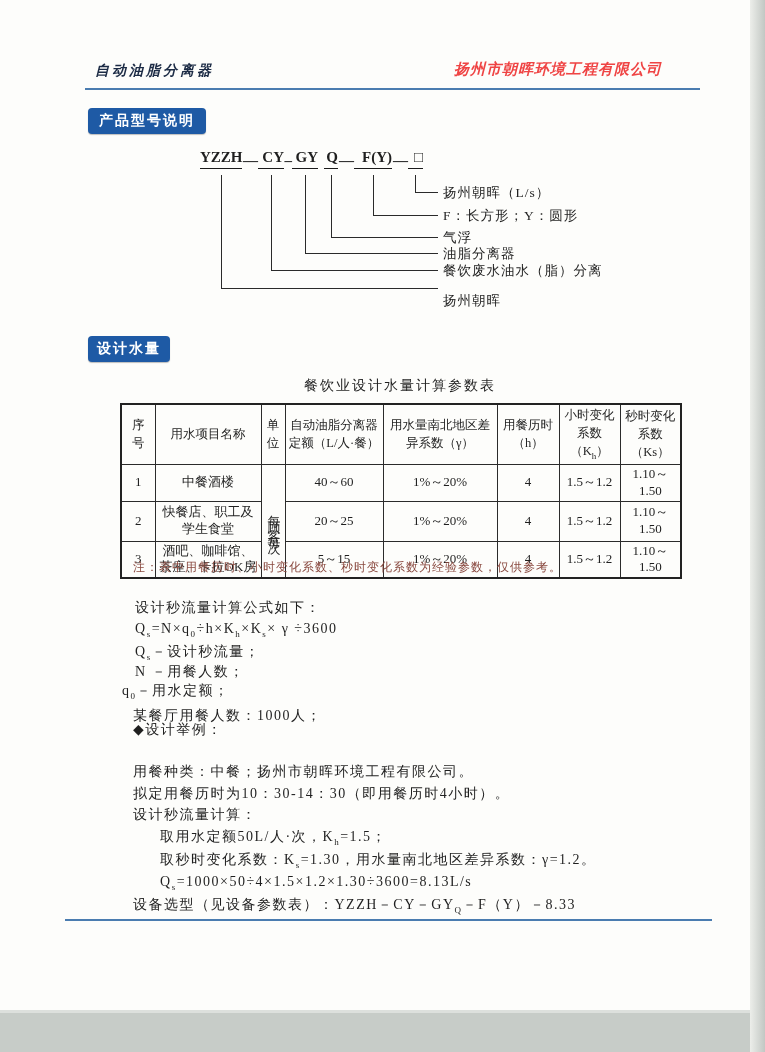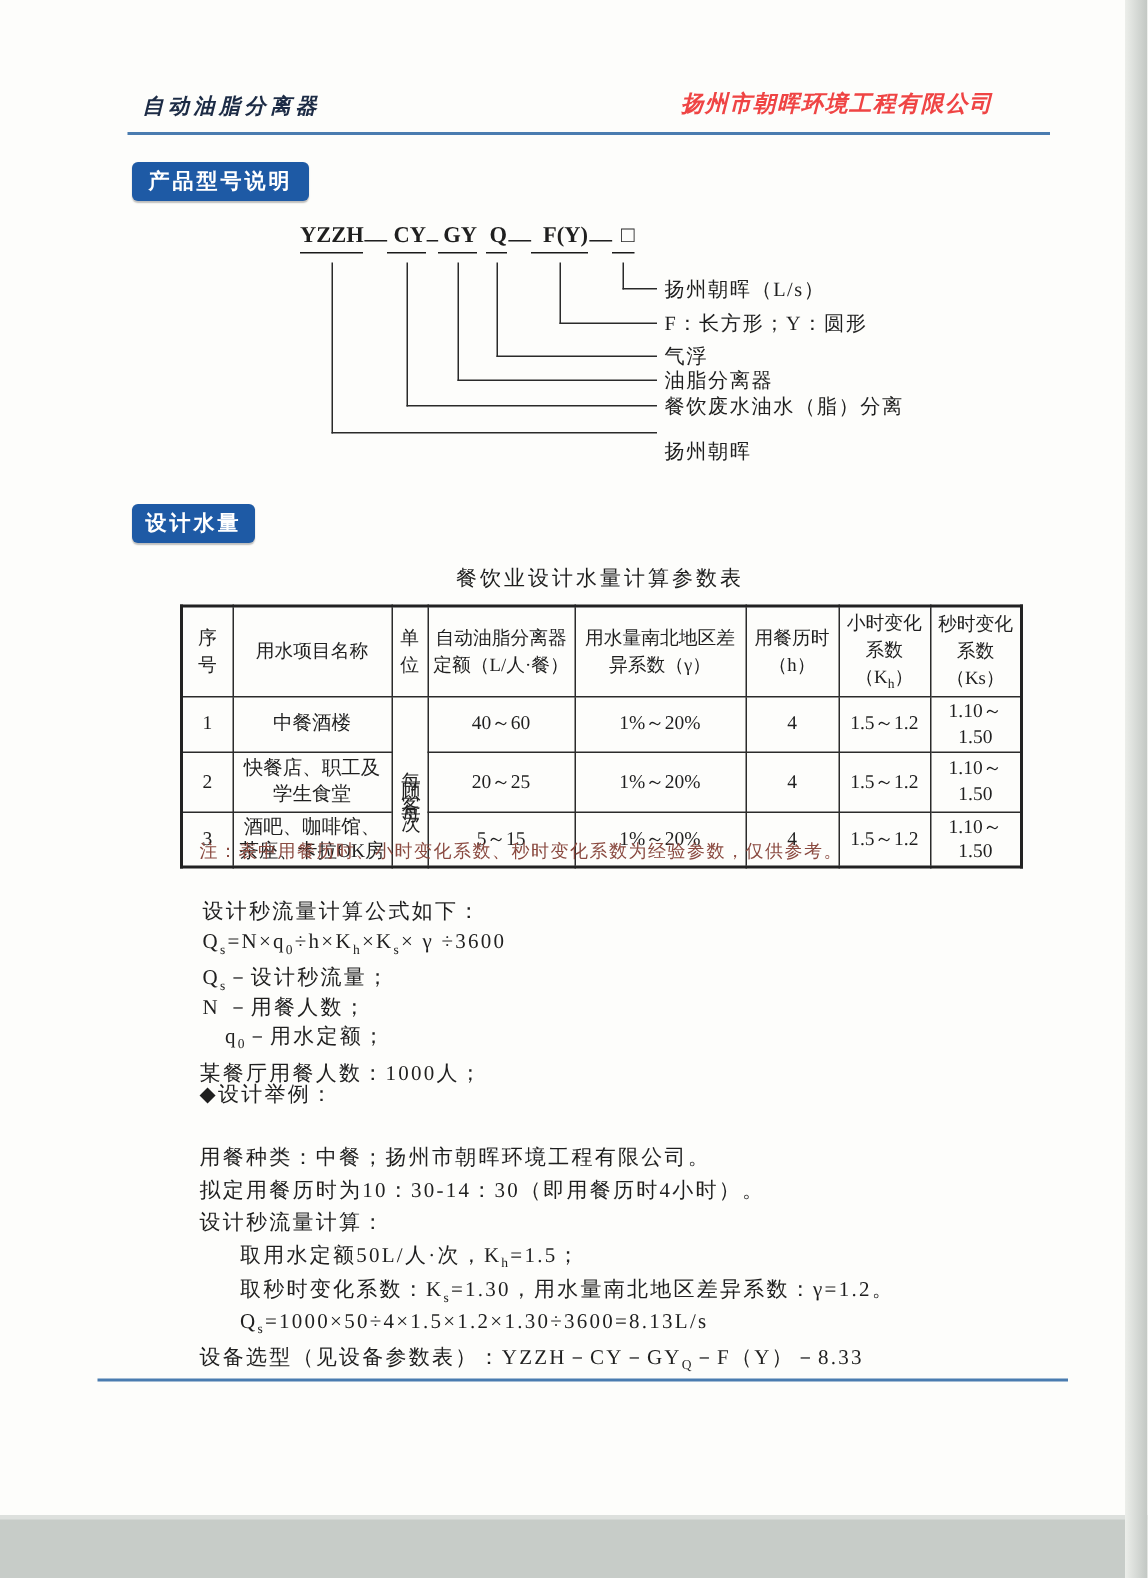--- a/index.html
+++ b/index.html
@@ -170,21 +170,21 @@
 <div class="abs body-line bold" style="left:135px;top:599px">设计秒流量计算公式如下：</div>
 <div class="abs body-line" style="left:135px;top:621px">
   <span>Q</span><sub>s</sub><span>=N×q</span><sub>0</sub><span>÷h×K</span><sub>h</sub><span>×K</span><sub>s</sub><span>× γ ÷3600</span>
 </div>
 <div class="abs body-line" style="left:135px;top:643px">
   <span>Q</span><sub>s</sub><span>－设计秒流量；</span>
 </div>
 <div class="abs body-line" style="left:135px;top:663px">
   <span>N </span><sub></sub><span>－用餐人数；</span>
 </div>
-<div class="abs body-line" style="left:150px;top:682px">
+<div class="abs body-line" style="left:122px;top:682px">
   <span>q</span><sub>0</sub><span>－用水定额；</span>
 </div>
 
 <div class="abs body-line bold" style="left:133px;top:721px">◆设计举例：</div>
 <div class="abs body-line" style="left:133px;top:707px">某餐厅用餐人数：1000人；</div>
 <div class="abs body-line" style="left:133px;top:763px">用餐种类：中餐；扬州市朝晖环境工程有限公司。</div>
 <div class="abs body-line" style="left:133px;top:785px">拟定用餐历时为10：30-14：30（即用餐历时4小时）。</div>
 <div class="abs body-line" style="left:133px;top:806px">设计秒流量计算：</div>
 <div class="abs body-line" style="left:160px;top:828px">
   <span>取用水定额50L/人·次，K</span><sub>h</sub><span>=1.5；</span>

